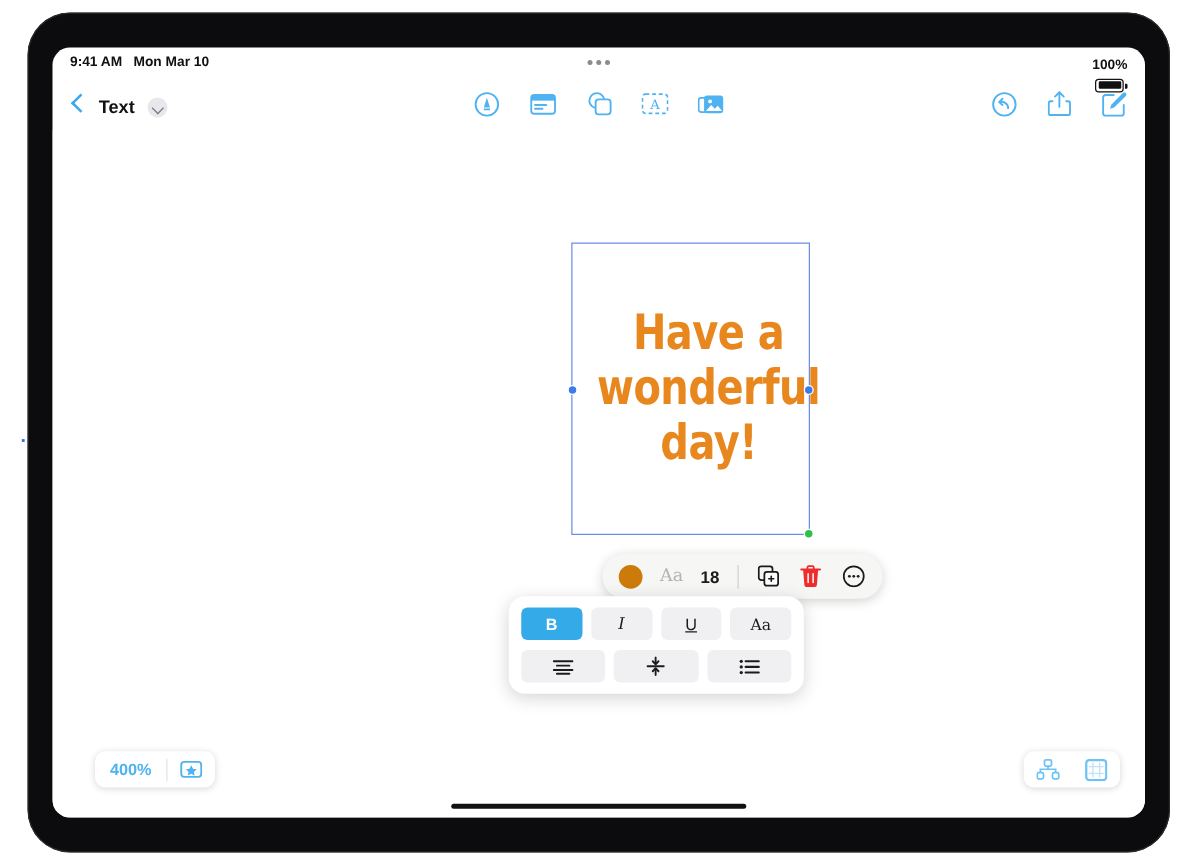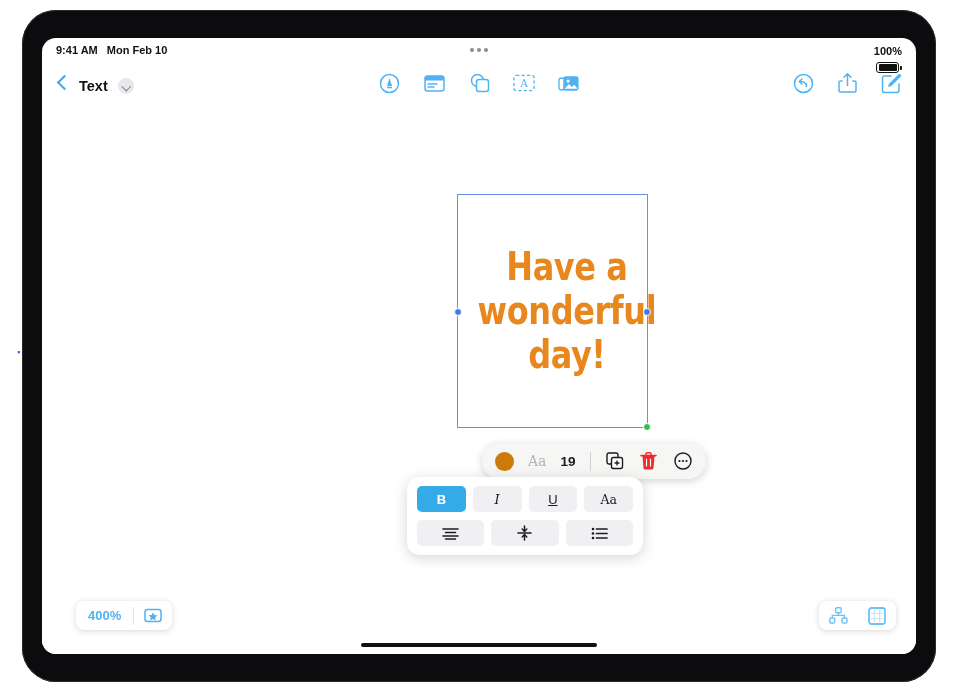--- a/index.html
+++ b/index.html
@@ -294,21 +294,21 @@
 
 <div class="device">
 
   <div class="bezel-mark">▪</div>
 
   <div class="device-inner">
 
     <div class="statusbar">
       <div class="status-left">
         <span>9:41 AM</span>
-        <span>Mon Feb 10</span>
+        <span>Mon Mar 10</span>
       </div>
       <div class="status-center">
         <span class="dot3"></span>
         <span class="dot3"></span>
         <span class="dot3"></span>
       </div>
       <div class="status-right">
         <span>
           <svg width="15" height="11" viewBox="0 0 15 11">
             <path d="M7.5 9.8 L5.6 7.6 a3 3 0 0 1 3.8 0 Z" fill="#111"></path>
@@ -398,21 +398,21 @@
 wonderful
 day!</div>
         <span class="handle left"></span>
         <span class="handle right"></span>
         <span class="handle corner"></span>
       </div>
 
       <div class="ctx-pill">
         <span class="swatch"></span>
         <span class="ctx-aa">Aa</span>
-        <span class="ctx-size">19</span>
+        <span class="ctx-size">18</span>
         <span class="ctx-sep"></span>
         <span class="ctx-ico">
           <svg width="18" height="18" viewBox="0 0 18 18">
             <rect x="1" y="1" width="11" height="11" rx="2" stroke="#1b1b1e" stroke-width="1.4" fill="none"></rect>
             <rect x="5.5" y="5.5" width="11" height="11" rx="2" stroke="#1b1b1e" stroke-width="1.4" fill="#fff"></rect>
             <path d="M11 9 v4 M9 11 h4" stroke="#1b1b1e" stroke-width="1.3" stroke-linecap="round"></path>
           </svg>
         </span>
         <span class="ctx-ico trash">
           <svg width="17" height="18" viewBox="0 0 17 18">

